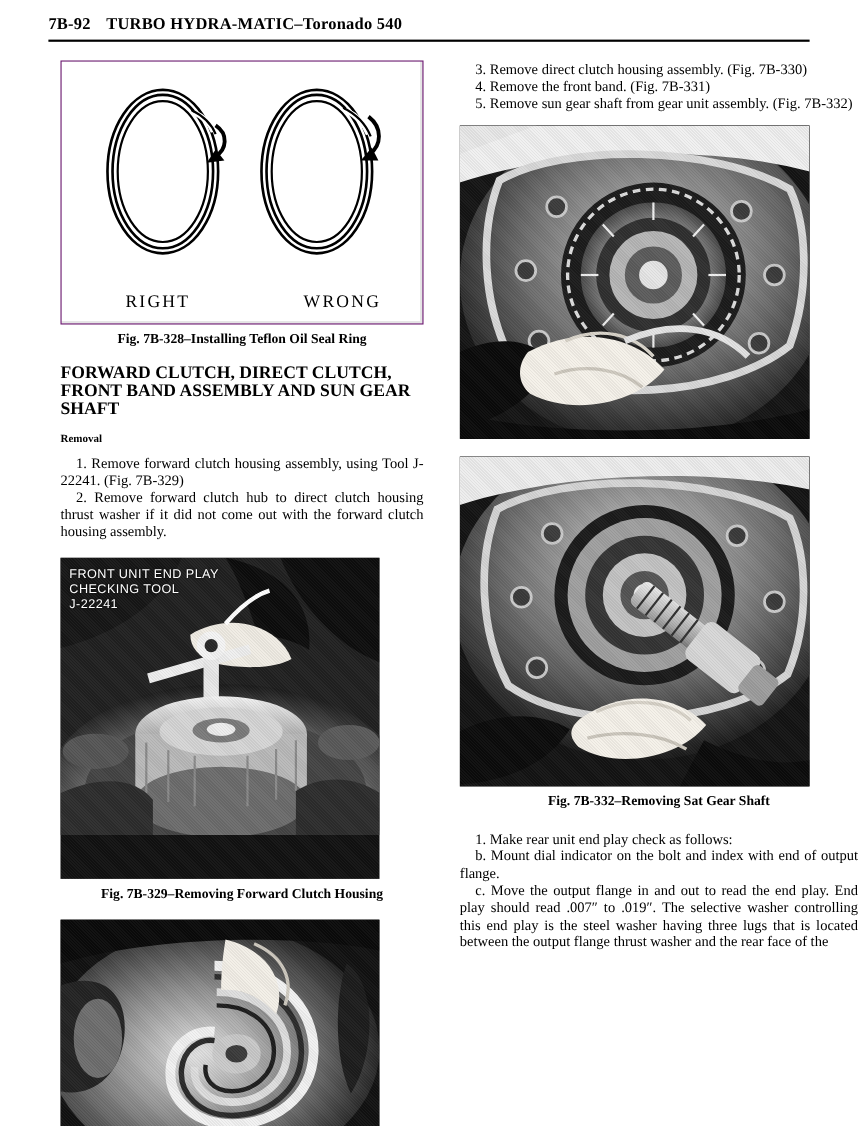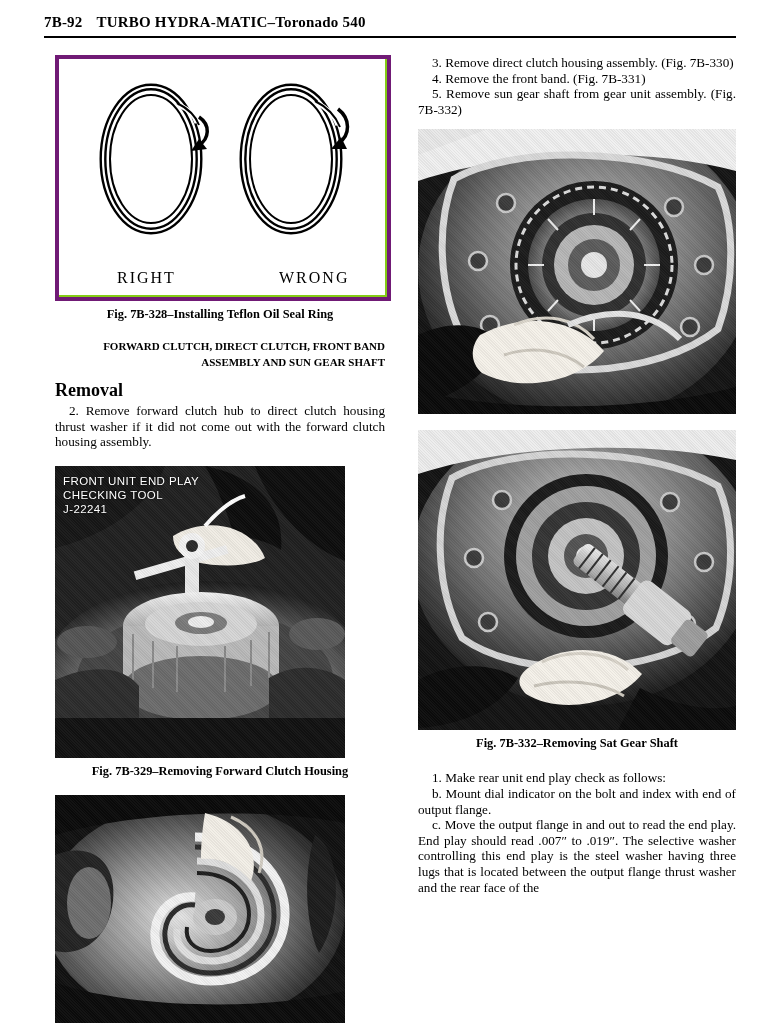--- a/index.html
+++ b/index.html
@@ -51,41 +51,40 @@
   .col-left {
     position: absolute;
     left: 55px;
     top: 55px;
     width: 330px;
   }
   .col-right {
     position: absolute;
     left: 418px;
     top: 55px;
-    width: 318px;
+    width: 362px;
   }
 
   
   p.body {
     font-size: 13.2px;
     line-height: 15.6px;
     margin: 0 0 0 0;
     text-align: justify;
     text-justify: inter-word;
   }
   p.body.indent { text-indent: 14px; }
   .sec-head {
-    font-size: 11px;
+    font-size: 16px;
     font-weight: bold;
     line-height: 16px;
     margin: 0;
-    text-align: right;
   }
   .sub-head {
-    font-size: 18px;
+    font-size: 10px;
     font-weight: bold;
     margin: 0;
     line-height: 16px;
   }
   .caption {
     font-size: 12.4px;
     font-weight: bold;
     text-align: center;
     line-height: 15px;
     margin: 6px 0 0 0;
@@ -95,22 +94,22 @@
   .fig {
     position: relative;
     background: #fff;
   }
   .fig-img {
     position: relative;
     overflow: hidden;
     background: #111;
   }
   .fig-img.framed {
-    border: 4px solid #701a75;
-    background: #84cc16;
+    border: 1px solid #701a75;
+    background: #e5e5e5;
   }
 
   
   #fig328 .fig-img { height: 238px; width: 328px; }
   .ring-label {
     position: absolute;
     bottom: 10px;
     font-family: "Liberation Serif", serif;
     font-size: 16px;
     letter-spacing: 2px;
@@ -207,20 +206,21 @@
     <div class="spacer-16"></div>
 
     <div class="sec-head">FORWARD CLUTCH, DIRECT CLUTCH, FRONT BAND ASSEMBLY AND SUN GEAR SHAFT</div>
 
     <div class="spacer-12"></div>
 
     <div class="sub-head">Removal</div>
 
     <div style="height:5px"></div>
 
+    <p class="body indent">1. Remove forward clutch housing assembly, using Tool J-22241. (Fig. 7B-329)</p>
     <p class="body indent">2. Remove forward clutch hub to direct clutch housing thrust washer if it did not come out with the forward clutch housing assembly.</p>
 
     <div class="spacer-16"></div>
 
     <div class="fig" id="fig329">
       <div class="fig-img">
         <svg width="290" height="252" viewBox="0 0 290 252">
           <defs>
             <radialGradient id="g329a" cx="50%" cy="62%" r="62%">
               <stop offset="0%" stop-color="#d8d8d8"></stop>

